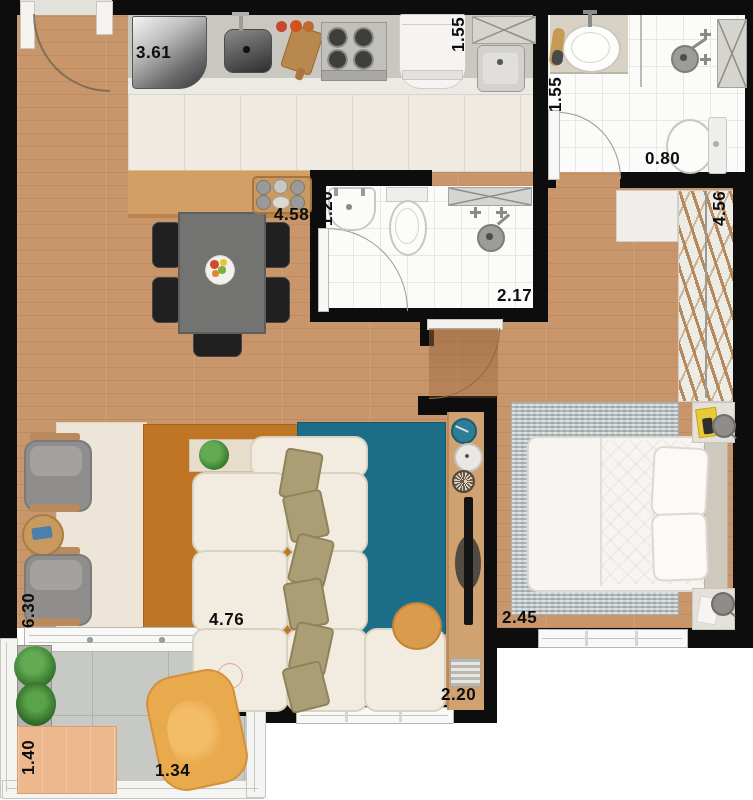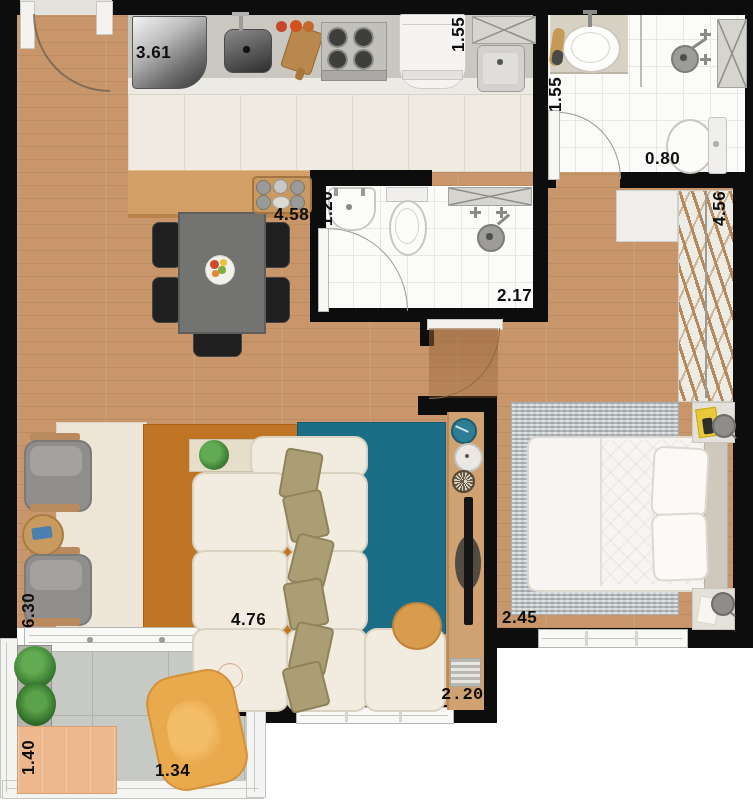--- a/index.html
+++ b/index.html
@@ -291,19 +291,19 @@
 
   <div class="label" style="left:136px;top:44px;">3.61</div>
   <div class="label v" style="left:450px;top:52px;">1.55</div>
   <div class="label v" style="left:547px;top:112px;">1.55</div>
   <div class="label" style="left:645px;top:150px;">0.80</div>
   <div class="label v" style="left:318px;top:226px;">1.20</div>
   <div class="label" style="left:497px;top:287px;">2.17</div>
   <div class="label" style="left:274px;top:206px;">4.58</div>
   <div class="label v" style="left:711px;top:226px;">4.56</div>
   <div class="label v" style="left:20px;top:628px;">6.30</div>
-  <div class="label" style="left:231px;top:611px;">4.76</div>
+  <div class="label" style="left:209px;top:611px;">4.76</div>
   <div class="label" style="left:502px;top:609px;">2.45</div>
-  <div class="label" style="left:441px;top:686px;font-family:Liberation Mono, monospace;">2.20</div>
+  <div class="label" style="left:441px;top:686px;">2.20</div>
   <div class="label v" style="left:20px;top:775px;">1.40</div>
   <div class="label" style="left:155px;top:762px;">1.34</div>
 
 </div>
 
 </body></html>

